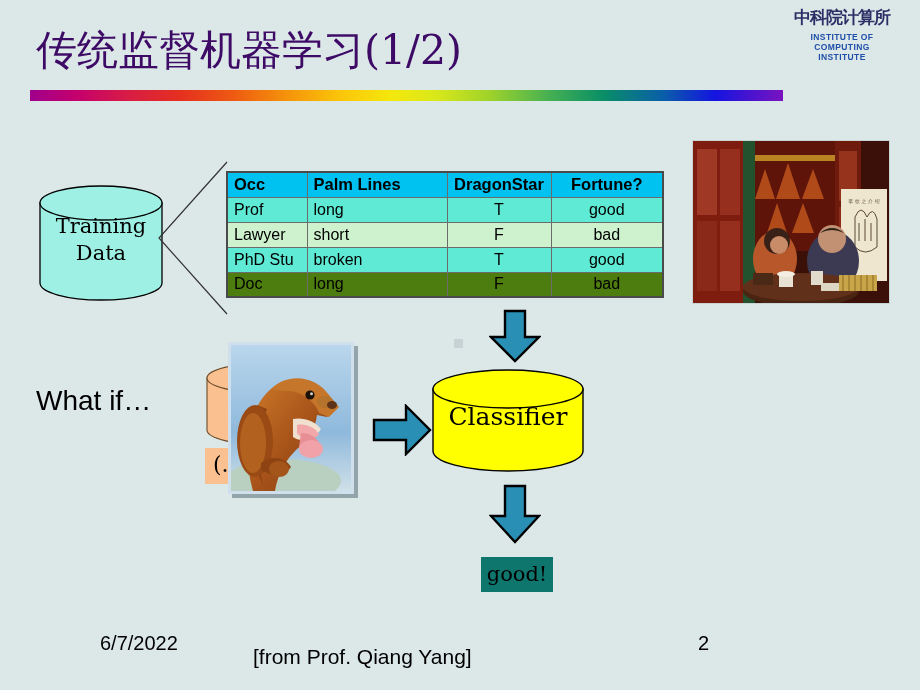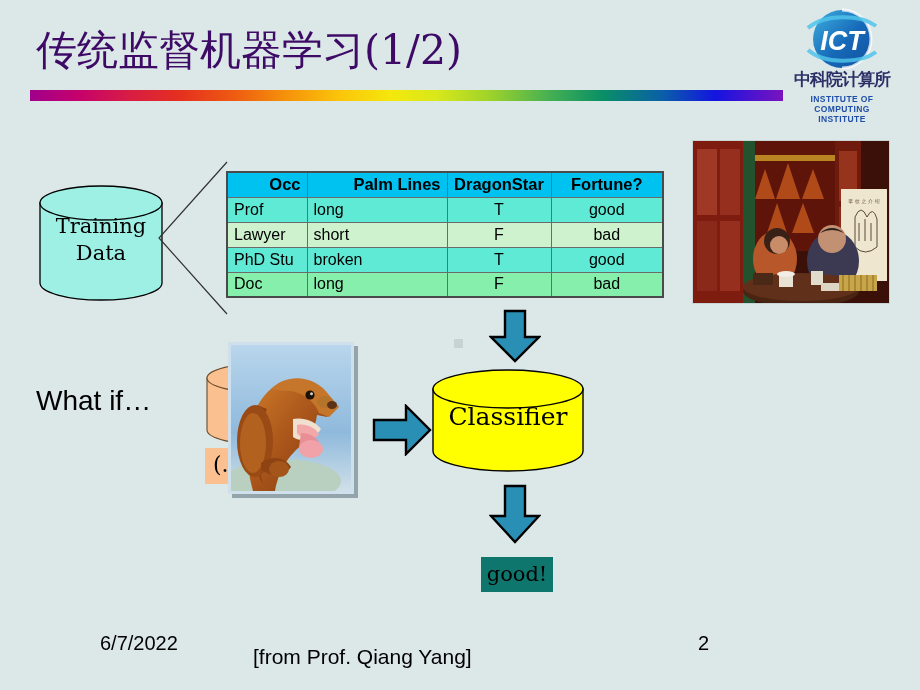--- a/index.html
+++ b/index.html
@@ -124,31 +124,31 @@
     padding: 2px 6px;
     height: 25px;
     box-sizing: border-box;
     color: #000;
     font-weight: normal;
   }
   #data-table thead th {
     background: #00c2f0;
     font-weight: bold;
     font-size: 16.5px;
-    text-align: right;
+    text-align: left;
   }
   #data-table thead th.ctr { text-align: center; }
   #data-table td.ctr { text-align: center; }
   .col-occ   { width: 80px; }
   .col-palm  { width: 140px; }
   .col-star  { width: 104px; }
   .col-fort  { width: 112px; }
   .row-a td { background: #5eead4; }
   .row-b td { background: #cdf2cd; }
-  .row-c td { background: #86efac; }
+  .row-c td { background: #4d7c0f; }
 
   
   #fortune-photo {
     position: absolute;
     left: 692px;
     top: 140px;
     width: 196px;
     height: 162px;
     border: 1px solid #c9d4d4;
     overflow: hidden;
@@ -241,36 +241,20 @@
 </style>
 </head>
 <body>
 
 <div id="slide">
 
   <div id="title">传统监督机器学习(1/2)</div>
   <div id="rainbow-bar"></div>
 
   <div id="logo">
-    <div class="logo-mark">
-      <svg width="112" height="62" viewBox="0 0 112 62">
-        <defs>
-          <linearGradient id="swoosh" x1="0" y1="0" x2="1" y2="1">
-            <stop offset="0%" stop-color="#3fb0e0"></stop>
-            <stop offset="55%" stop-color="#1669b8"></stop>
-            <stop offset="100%" stop-color="#12519e"></stop>
-          </linearGradient>
-        </defs>
-        <circle cx="56" cy="31" r="29" fill="url(#swoosh)"></circle>
-        <path d="M56 2 A29 29 0 0 1 85 31 A29 29 0 0 1 56 60" fill="none" stroke="#ffffff" stroke-width="3" opacity="0.75"></path>
-        <path d="M22 20 C38 6 74 6 90 18" fill="none" stroke="#4fc3ea" stroke-width="4" opacity="0.85"></path>
-        <path d="M22 42 C38 56 74 56 90 44" fill="none" stroke="#4fc3ea" stroke-width="4" opacity="0.85"></path>
-        <text x="56" y="42" font-family="'Liberation Sans',sans-serif" font-size="27" font-weight="bold" font-style="italic" fill="#ffffff" text-anchor="middle">ICT</text>
-      </svg>
-    </div>
     <div class="logo-cn">中科院计算所</div>
     <div class="logo-en">
       <div>INSTITUTE OF</div>
       <div>COMPUTING</div>
       <div>INSTITUTE</div>
     </div>
   </div>
 
   <div class="cyl" id="training-cyl">
     <svg width="126" height="116" viewBox="0 0 126 116">

